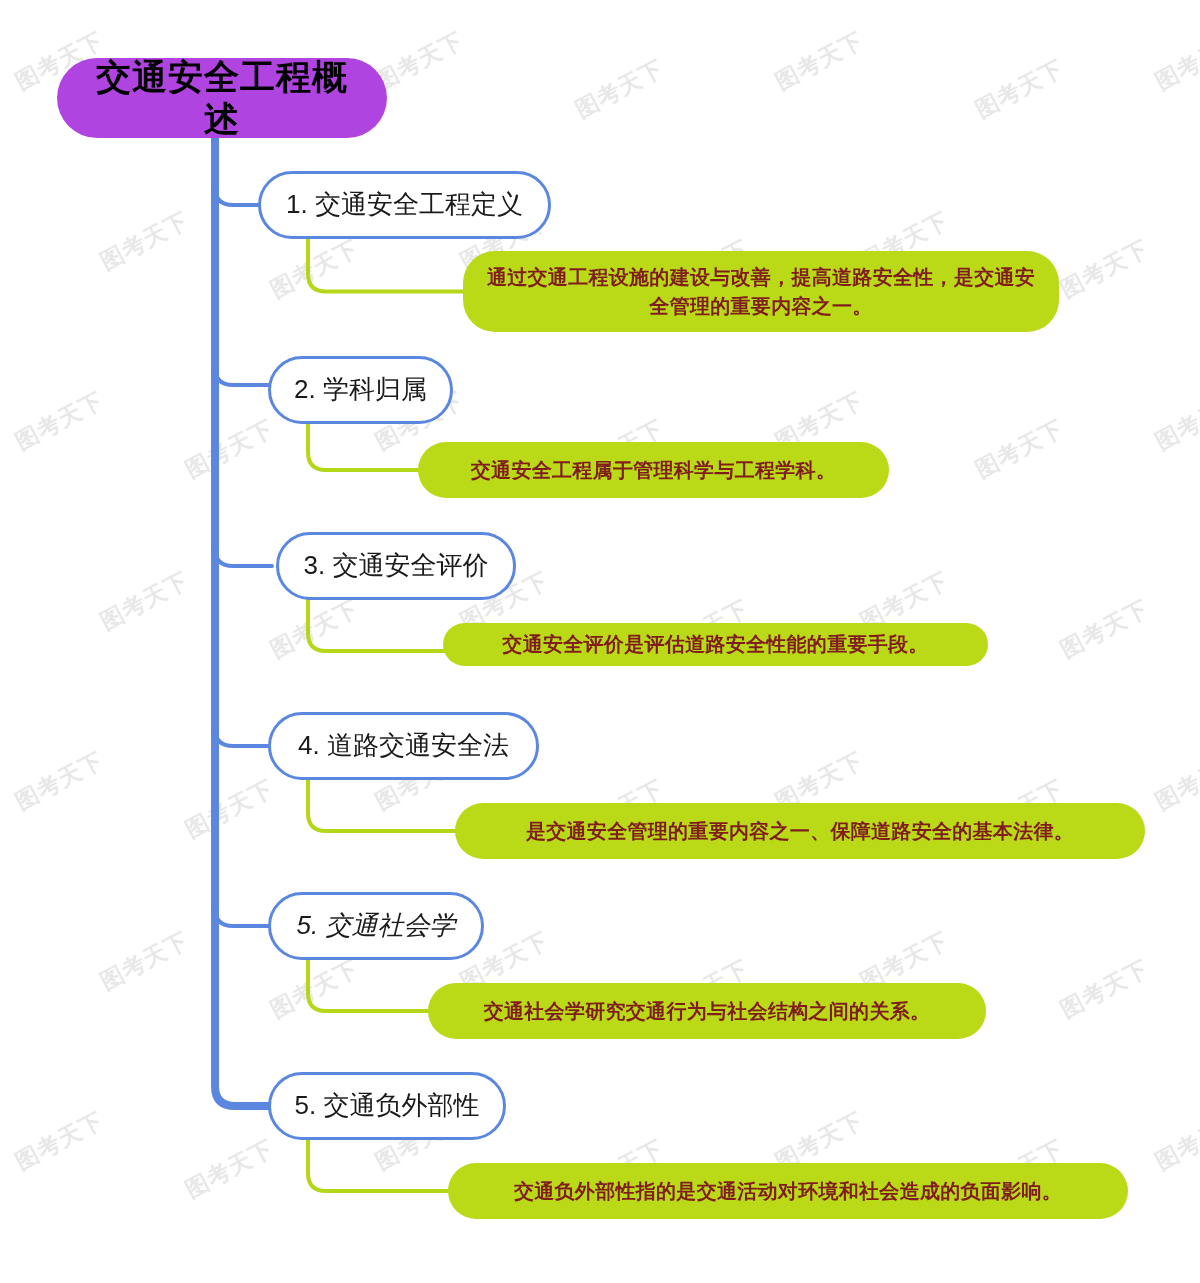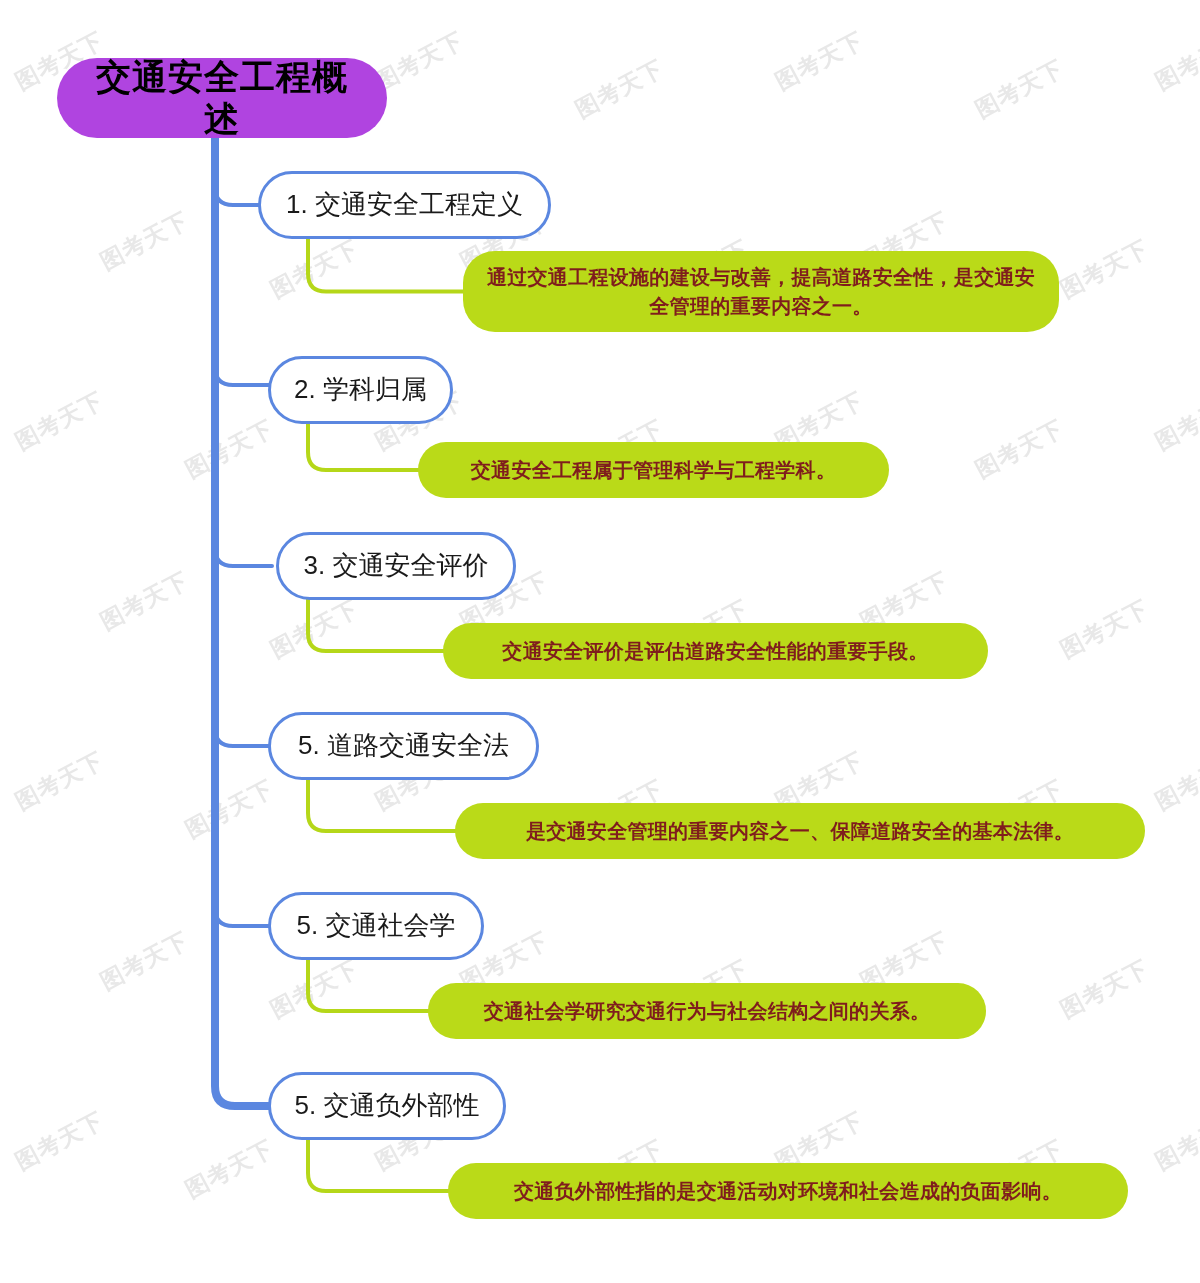--- a/index.html
+++ b/index.html
@@ -161,22 +161,22 @@
       <path d="M 308 1138 L 308 1173 Q 308 1191 326 1191 L 454 1191" fill="none" stroke="#b5d719" stroke-width="4" stroke-linecap="round" stroke-linejoin="round"></path>
     </svg>
 
   <div id="nodes">
       <div class="node root-node" style="left: 57px; top: 58px; width: 330px; height: 80px;">交通安全工程概述</div>
       <div class="node branch-node" style="left: 258px; top: 171px; width: 293px; height: 68px;">1. 交通安全工程定义</div>
       <div class="node leaf-node" style="left: 463px; top: 251px; width: 596px; height: 81px;">通过交通工程设施的建设与改善，提高道路安全性，是交通安全管理的重要内容之一。</div>
       <div class="node branch-node" style="left: 268px; top: 356px; width: 185px; height: 68px;">2. 学科归属</div>
       <div class="node leaf-node" style="left: 418px; top: 442px; width: 471px; height: 56px;">交通安全工程属于管理科学与工程学科。</div>
       <div class="node branch-node" style="left: 276px; top: 532px; width: 240px; height: 68px;">3. 交通安全评价</div>
-      <div class="node leaf-node" style="left: 443px; top: 623px; width: 545px; height: 56px;">交通安全评价是评估道路安全性能的重要手段。</div>
-      <div class="node branch-node" style="left: 268px; top: 712px; width: 271px; height: 68px;">5. 道路交通安全法</div>
+      <div class="node leaf-node" style="left: 443px; top: 623px; width: 545px; height: 43px;">交通安全评价是评估道路安全性能的重要手段。</div>
+      <div class="node branch-node" style="left: 268px; top: 712px; width: 271px; height: 68px;">4. 道路交通安全法</div>
       <div class="node leaf-node" style="left: 455px; top: 803px; width: 690px; height: 56px;">是交通安全管理的重要内容之一、保障道路安全的基本法律。</div>
-      <div class="node branch-node" style="left: 268px; top: 892px; width: 216px; height: 68px;">5. 交通社会学</div>
+      <div class="node branch-node" style="left: 268px; top: 892px; width: 216px; height: 68px; font-style: italic;">5. 交通社会学</div>
       <div class="node leaf-node" style="left: 428px; top: 983px; width: 558px; height: 56px;">交通社会学研究交通行为与社会结构之间的关系。</div>
       <div class="node branch-node" style="left: 268px; top: 1072px; width: 238px; height: 68px;">5. 交通负外部性</div>
       <div class="node leaf-node" style="left: 448px; top: 1163px; width: 680px; height: 56px; text-align: center;">交通负外部性指的是交通活动对环境和社会造成的负面影响。</div>
     </div>
 
 </div>
 
 </body></html>

